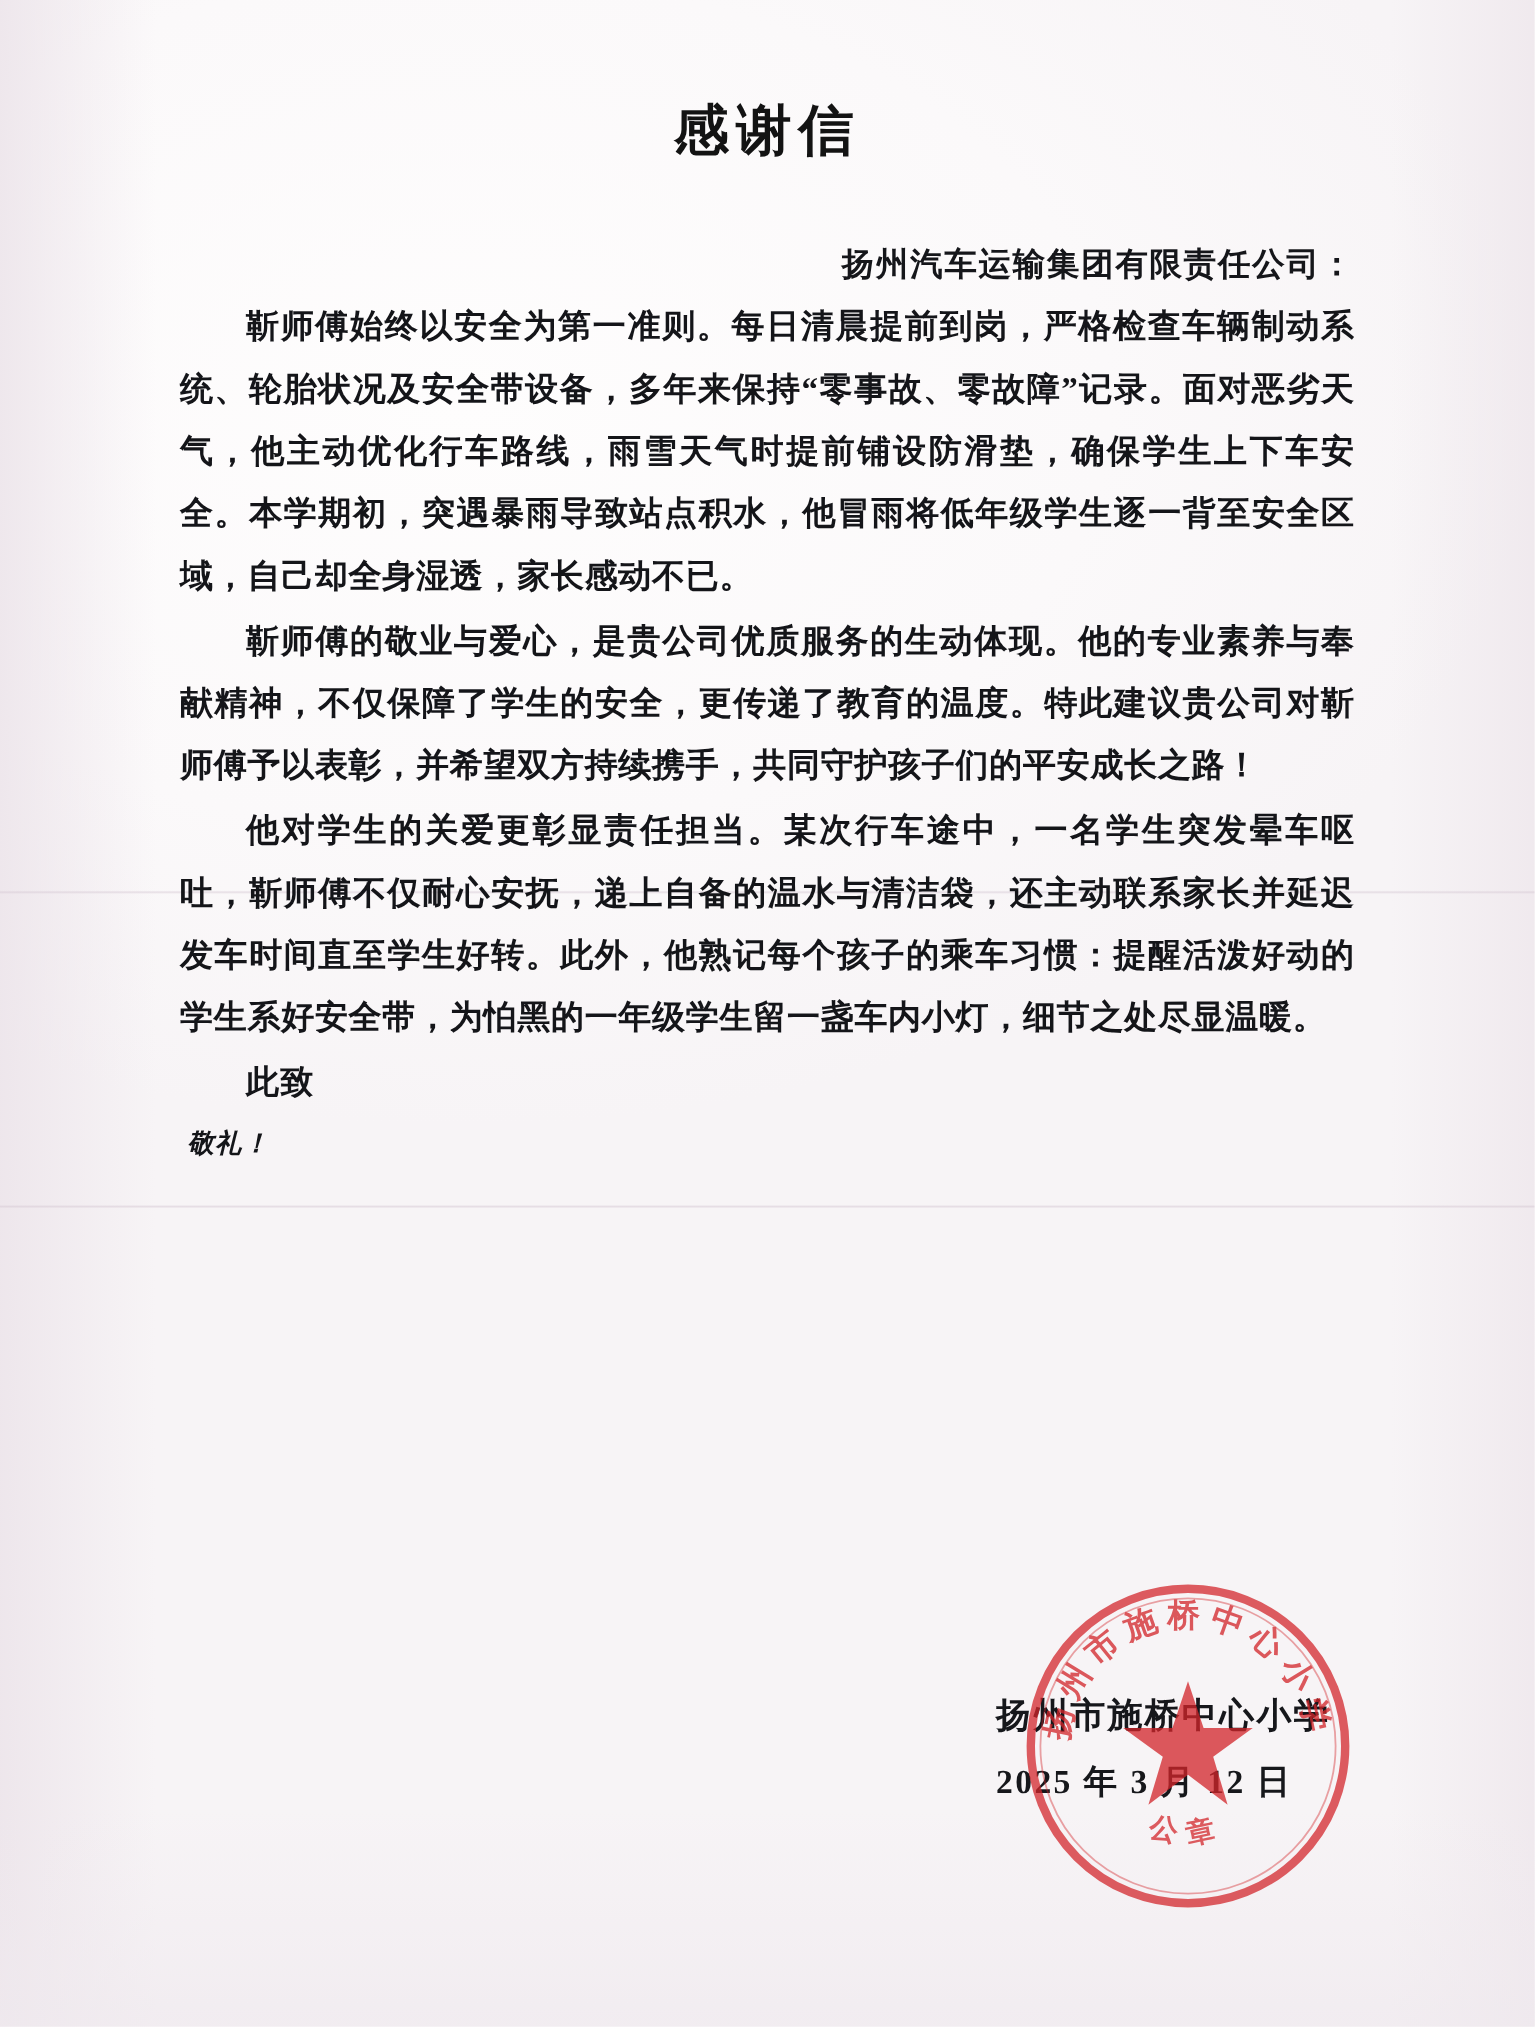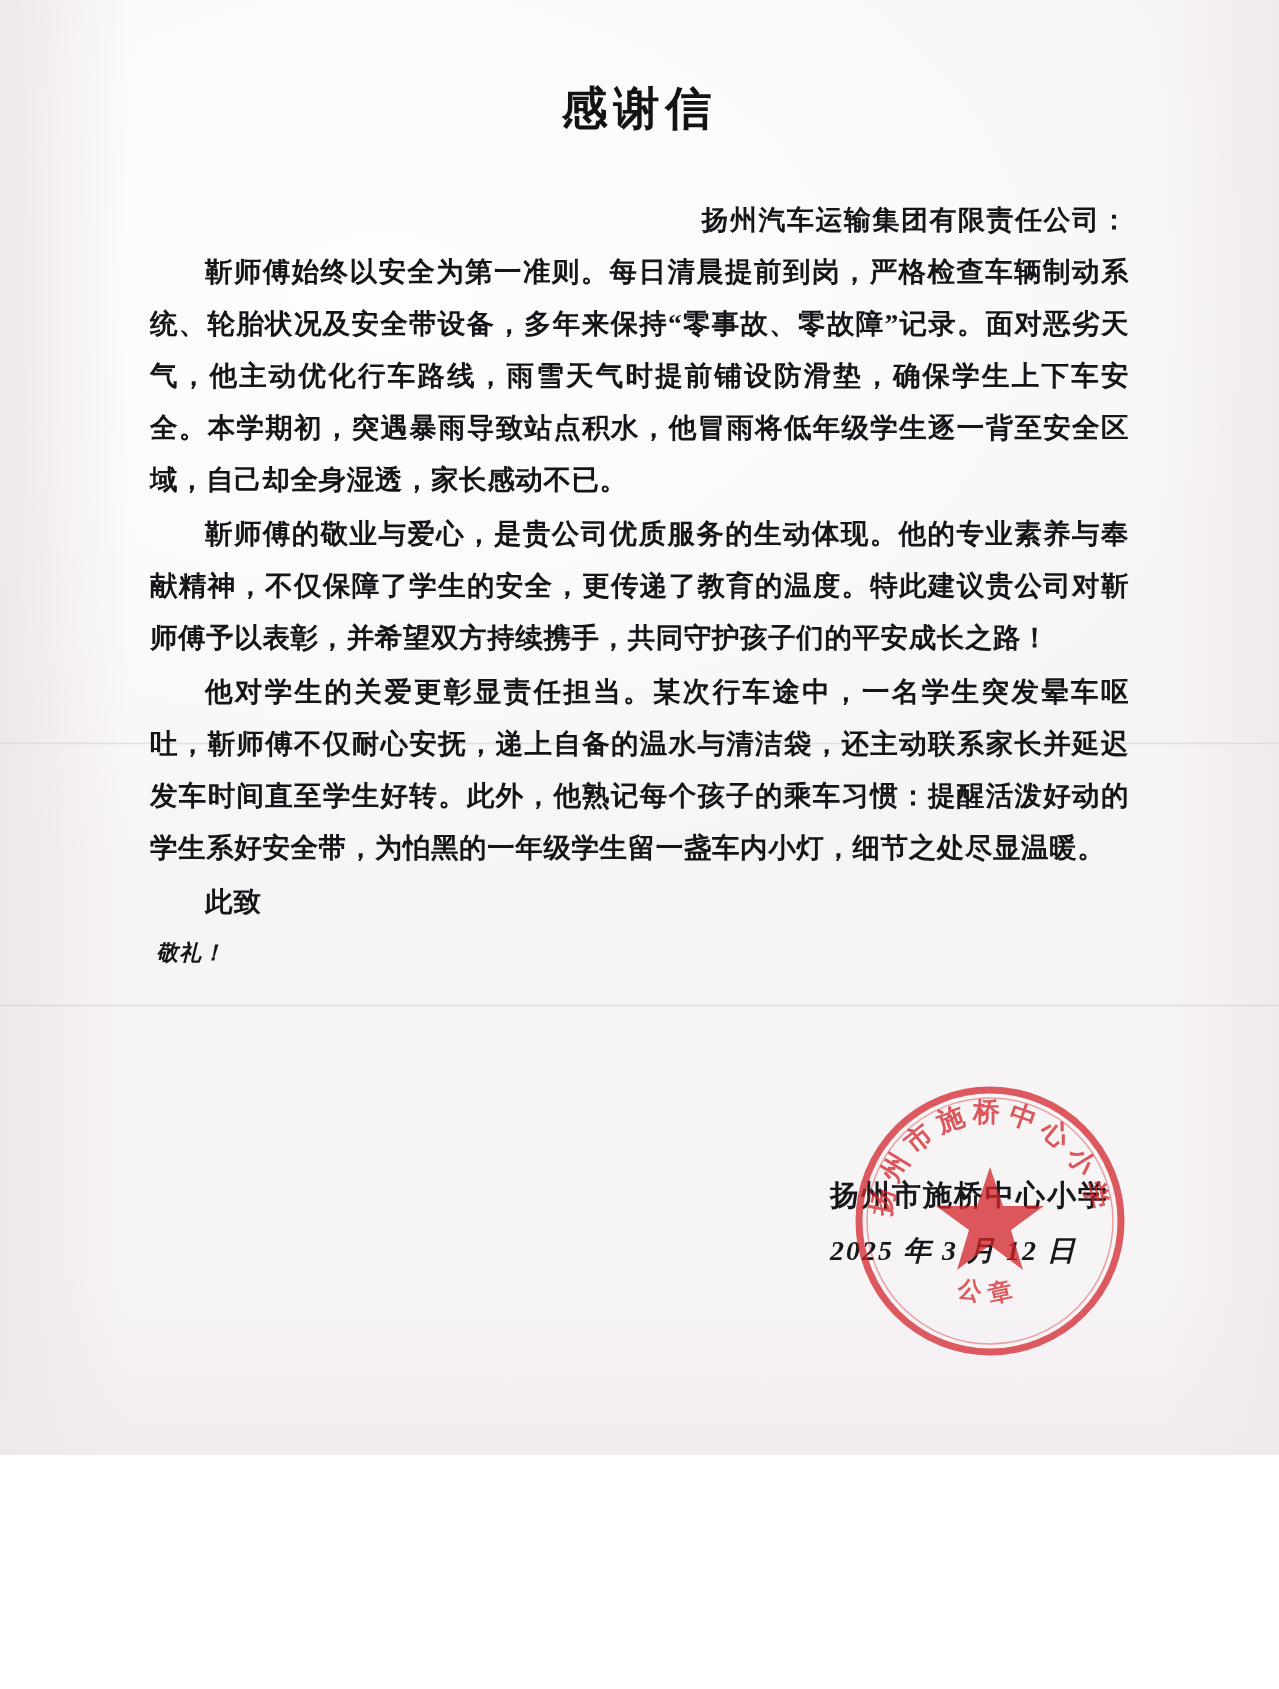--- a/index.html
+++ b/index.html
@@ -7,21 +7,21 @@
     margin: 0;
     padding: 0;
     background: #ffffff;
   }
   body {
     font-family: "Liberation Serif", "DejaVu Serif", serif;
   }
   .page {
     position: relative;
     width: 1279px;
-    height: 1455px;
+    height: 1689px;
     overflow: hidden;
     background:
       radial-gradient(ellipse 900px 600px at 30% 20%, #fefdfd 0%, #fbf9fa 60%, #f7f4f6 100%),
       linear-gradient(160deg, #fdfcfc 0%, #faf7f9 45%, #f6f2f5 100%);
   }
   
   .paper-shade-left {
     position: absolute;
     left: 0; top: 0;
     width: 130px; height: 100%;
@@ -123,21 +123,20 @@
     font-weight: 600;
     white-space: nowrap;
   }
   .sig-date {
     font-size: 28px;
     color: #16171b;
     letter-spacing: 2px;
     font-weight: 600;
     margin-top: 16px;
     white-space: nowrap;
-    font-style: italic;
   }
 
   
   .seal {
     position: absolute;
     right: 150px;
     bottom: 95px;
     width: 278px;
     height: 278px;
     z-index: 4;

